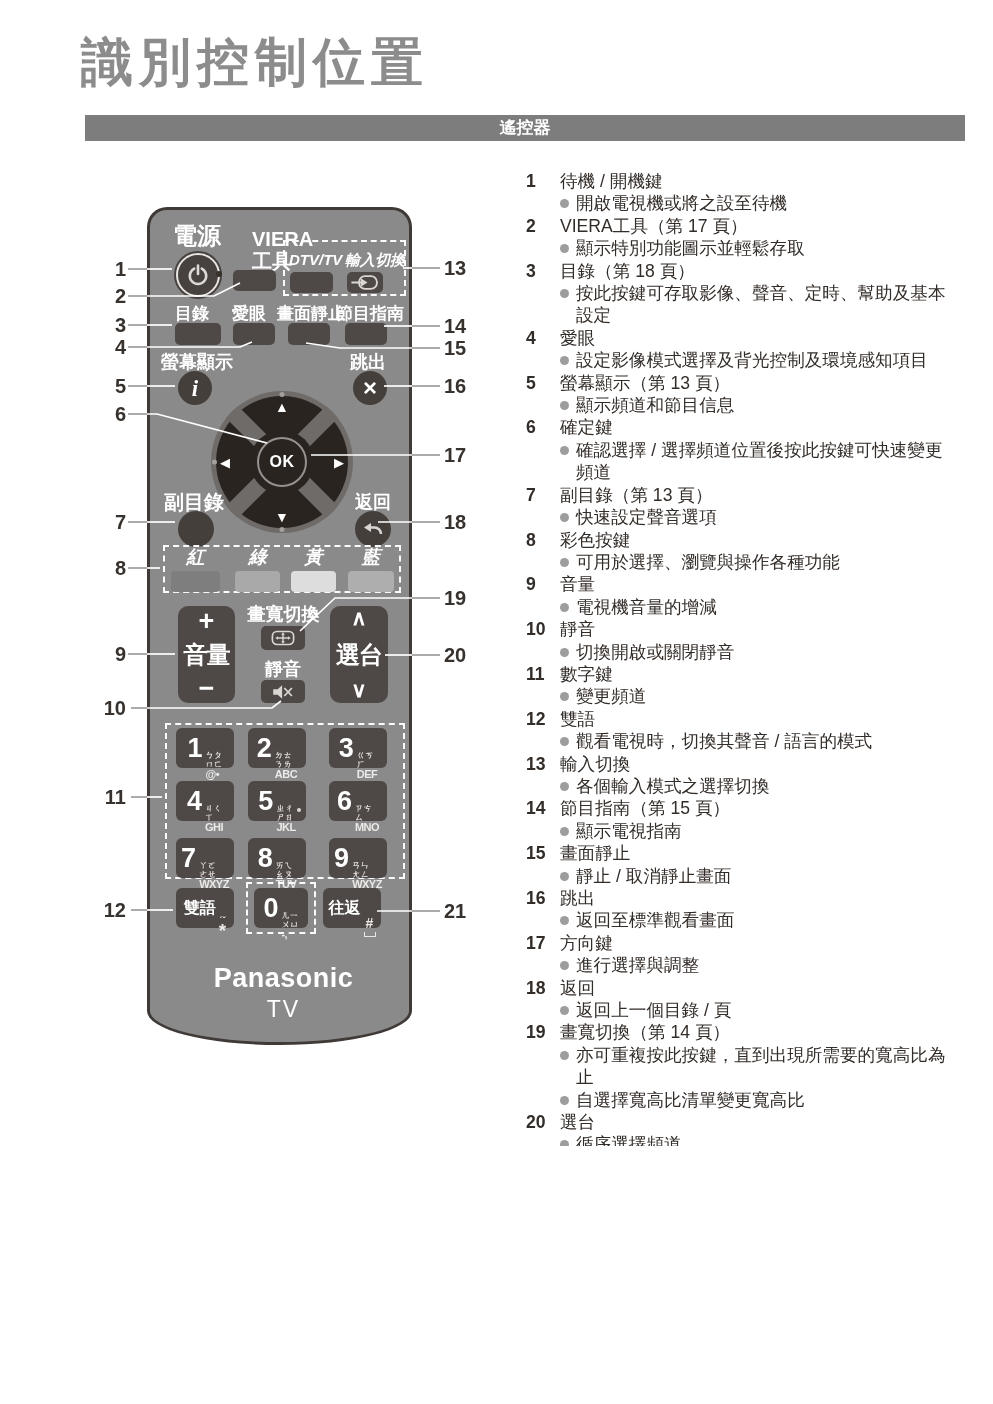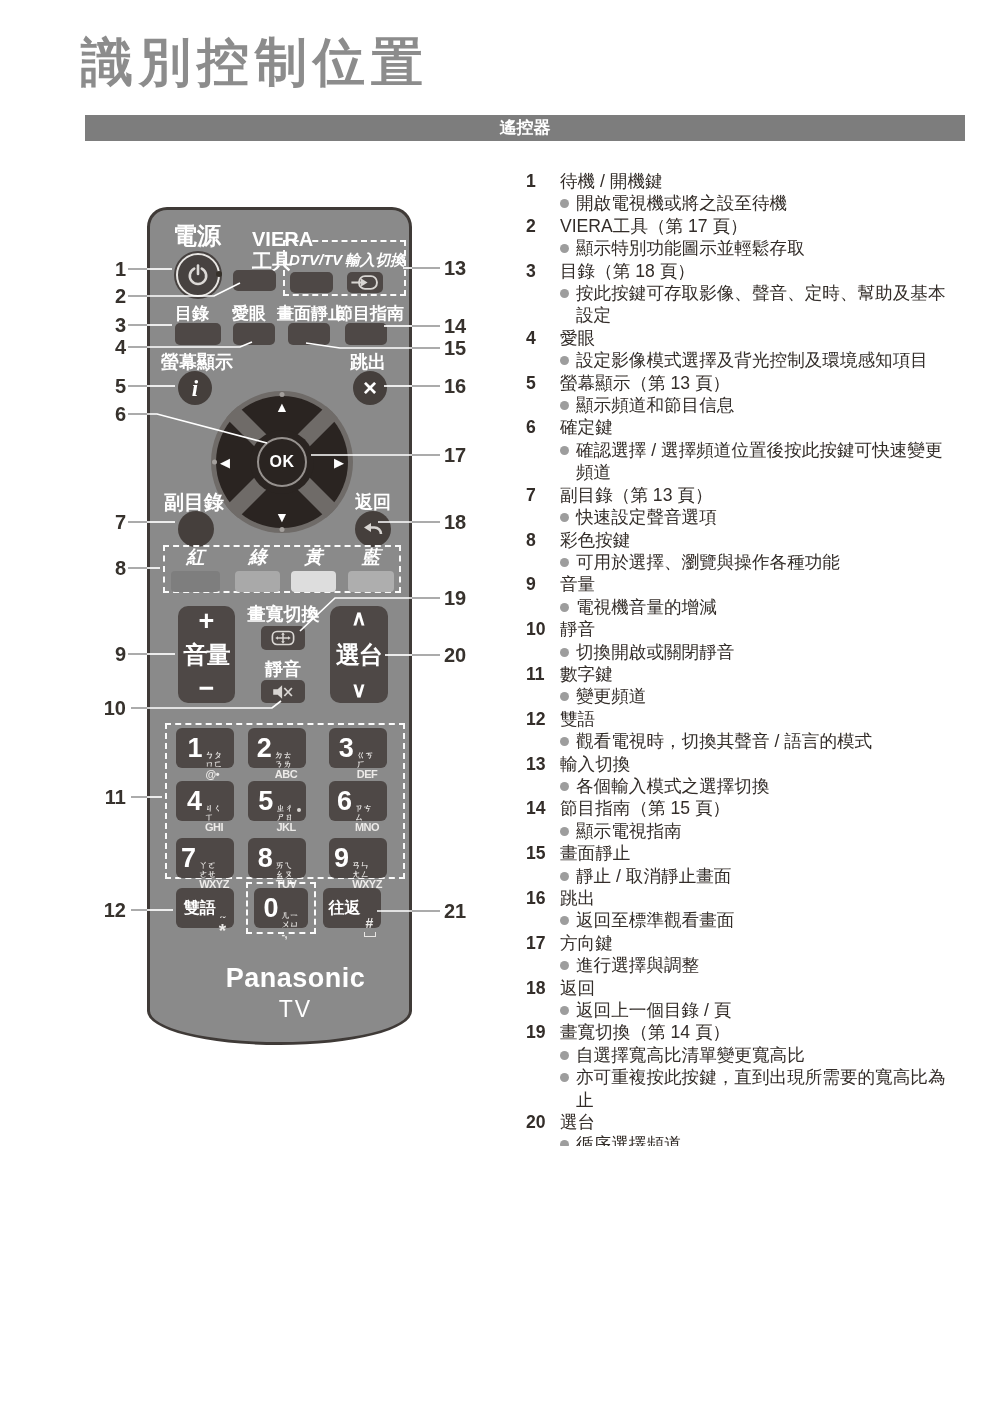--- a/index.html
+++ b/index.html
@@ -59,21 +59,21 @@
   .dig{font-size:27px;font-weight:bold;line-height:1;}
   .anno{display:flex;flex-direction:column;align-items:flex-start;line-height:1.05;
         font-size:8.5px;font-weight:bold;color:#eceae8;margin-top:36px;}
   .anno .l3{font-size:11px;letter-spacing:-0.5px;}
   .nubdot{position:absolute;right:5px;bottom:9px;width:4px;height:4px;border-radius:50%;background:#dad7d4;}
   .smalltxt{font-size:16px;font-weight:bold;line-height:1;}
   .tmarks{font-size:9px;line-height:1;}
   .star{font-size:19px;font-weight:bold;line-height:0.6;}
   .hash{font-size:14px;font-weight:bold;line-height:1;}
   .spacebr{width:10px;height:4px;border:1.6px solid #e8e6e4;border-top:none;margin-top:2px;}
-  .brand{position:absolute;left:16px;width:100%;text-align:center;color:#fff;font-weight:bold;}
+  .brand{position:absolute;left:4px;width:100%;text-align:center;color:#fff;font-weight:bold;}
 
   
   .callout{position:absolute;font-size:20px;font-weight:bold;color:#37322d;width:32px;line-height:22px;}
   .leaders{position:absolute;left:0;top:0;pointer-events:none;}
 
   
   .desc{position:absolute;left:526px;top:170px;width:440px;line-height:22.4px;}
   .item-head{display:flex;}
   .item-n{width:34px;flex:none;font-weight:bold;font-size:17.6px;}
   .item-t{font-weight:normal;font-size:17.6px;}
@@ -563,25 +563,25 @@
           <span class="btxt">返回上一個目錄 / 頁</span>
         </div>
       </div>
       <div class="item">
         <div class="item-head">
           <span class="item-n">19</span>
           <span class="item-t">畫寬切換（第 14 頁）</span>
         </div>
         <div class="bullet">
           <span class="dot"></span>
+          <span class="btxt">亦可重複按此按鍵，直到出現所需要的寬高比為止</span>
+        </div>
+        <div class="bullet">
+          <span class="dot"></span>
           <span class="btxt">自選擇寬高比清單變更寬高比</span>
-        </div>
-        <div class="bullet">
-          <span class="dot"></span>
-          <span class="btxt">亦可重複按此按鍵，直到出現所需要的寬高比為止</span>
         </div>
       </div>
       <div class="item">
         <div class="item-head">
           <span class="item-n">20</span>
           <span class="item-t">選台</span>
         </div>
         <div class="bullet">
           <span class="dot"></span>
           <span class="btxt">循序選擇頻道</span>

